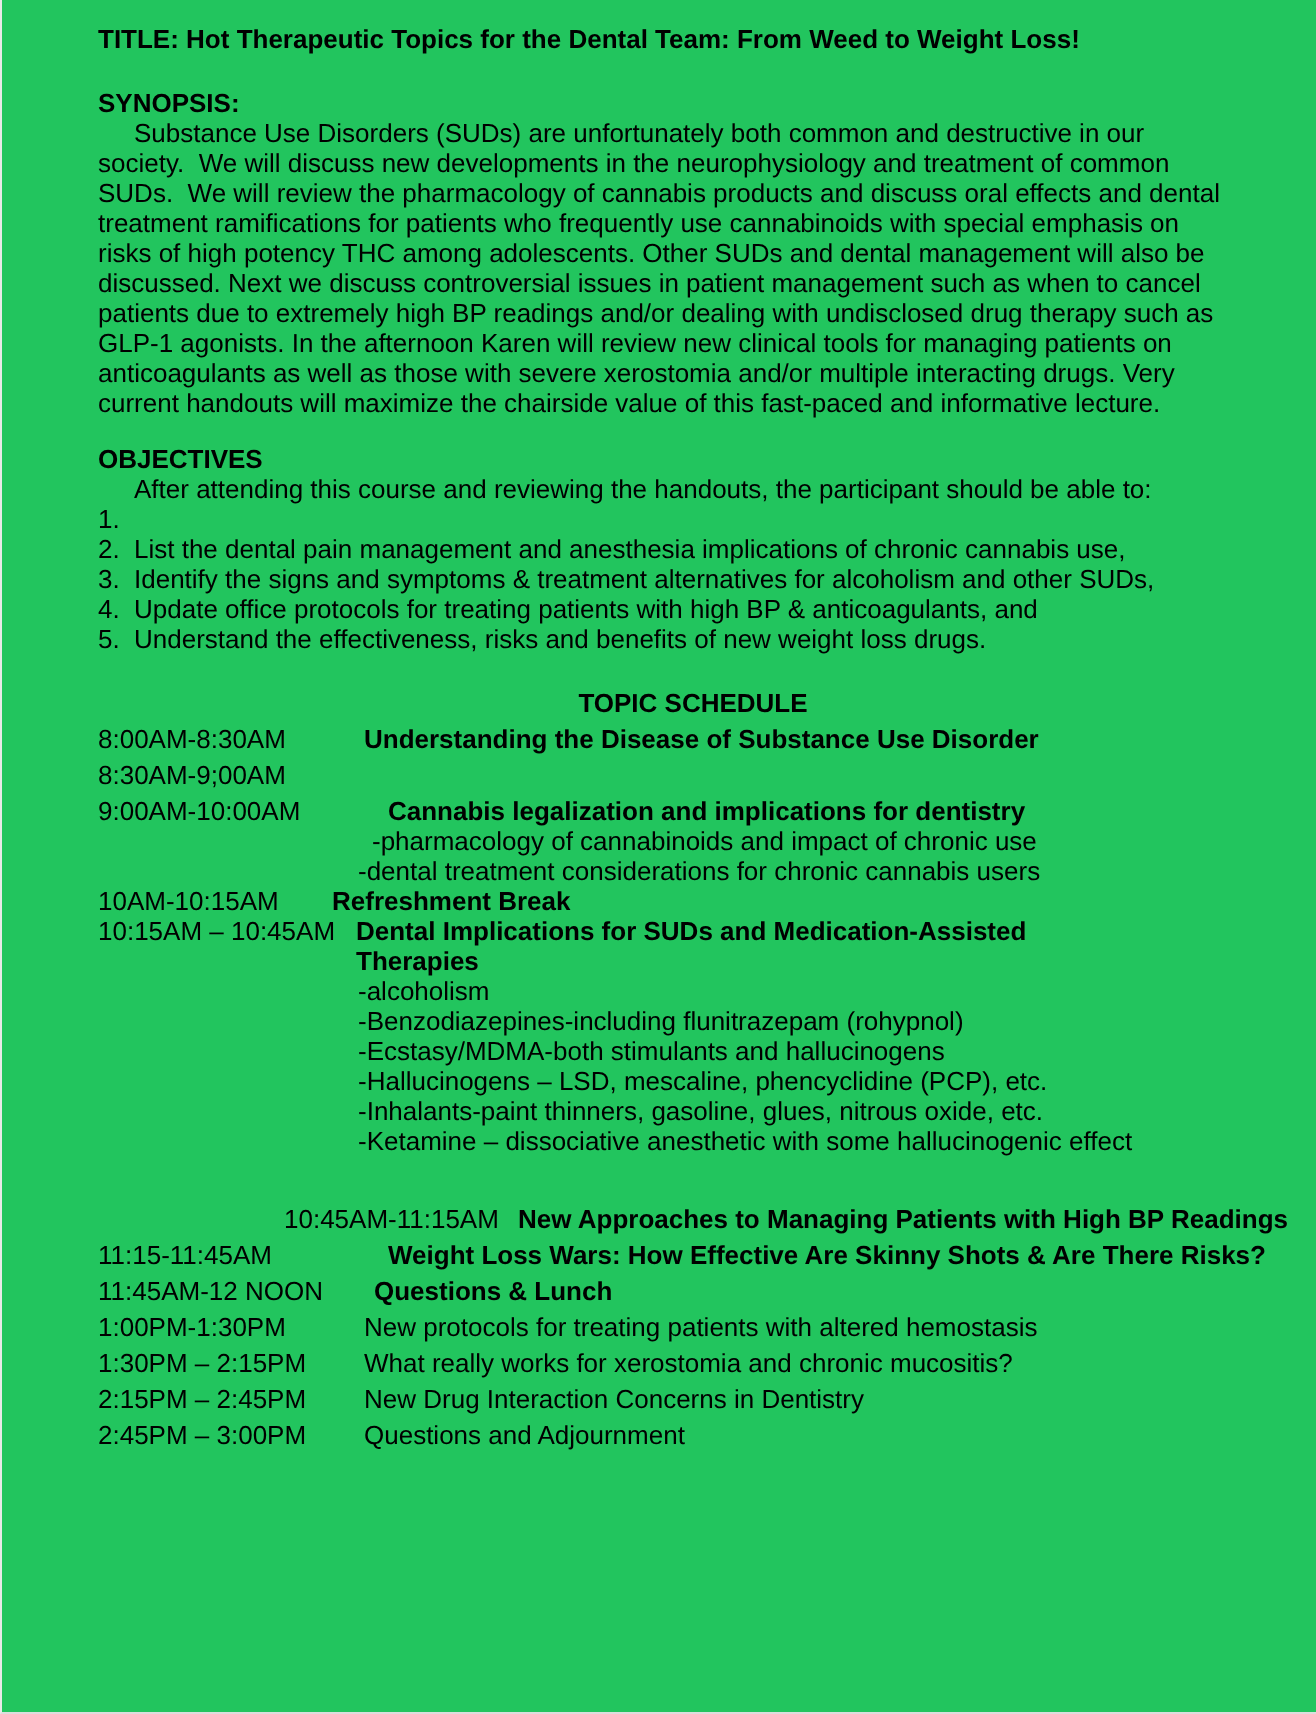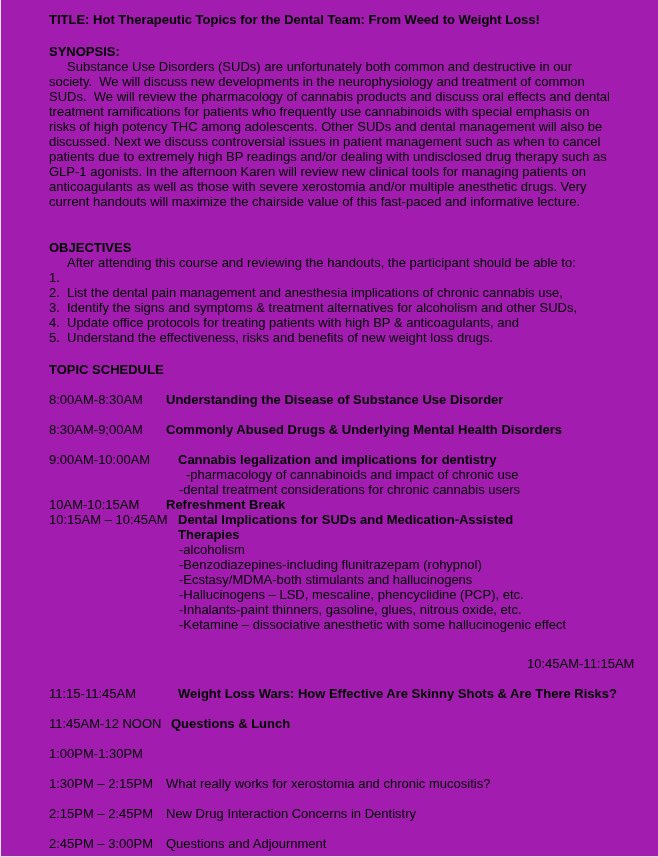--- a/index.html
+++ b/index.html
@@ -14,42 +14,42 @@
     font-family: "Liberation Sans", sans-serif;
     font-size: 13px;
     line-height: 15px;
     color: #000000;
   }
   .page {
     box-sizing: border-box;
     width: 658px;
     height: 857px;
     padding: 12px 14px 12px 48px;
-    background: #a21caf;
+    background: #22c55e;
     border-left: 1px solid #e9e9e9;
     border-bottom: 1px solid #dddddd;
   }
   .bold { font-weight: bold; }
 
   .doc-title { white-space: pre; font-weight: bold; }
 
   .heading { white-space: pre; font-weight: bold; }
   .syn-heading { margin-top: 17px; }
-  .obj-heading { margin-top: 31px; }
-  .sched-heading { margin-top: 17px; }
+  .obj-heading { margin-top: 13px; }
+  .sched-heading { margin-top: 17px; text-align: center; }
 
   .para-line { white-space: pre; }
   .indent-first { padding-left: 18px; }
 
   .obj-item { display: flex; }
   .obj-num { flex: none; width: 18px; white-space: pre; }
   .obj-text { white-space: pre; }
 
   .row { display: flex; }
-  .row.gap { margin-top: 15px; }
+  .row.gap { margin-top: 3px; gap: 16px; }
   .row.biggap { margin-top: 24px; justify-content: flex-end; }
   .time { flex: none; width: 117px; white-space: pre; }
   .title { white-space: pre; }
   .t-b { padding-left: 12px; }
   .t-c { padding-left: 5px; }
   .title-cont { white-space: pre; margin-left: 129px; }
   .sub { white-space: pre; margin-left: 130px; }
   .sub-deep { margin-left: 137px; }
 </style>
 </head>
@@ -63,21 +63,21 @@
     <div class="heading syn-heading">SYNOPSIS:</div>
     <div>
       <div class="para-line indent-first">Substance Use Disorders (SUDs) are unfortunately both common and destructive in our</div>
       <div class="para-line">society.  We will discuss new developments in the neurophysiology and treatment of common</div>
       <div class="para-line">SUDs.  We will review the pharmacology of cannabis products and discuss oral effects and dental</div>
       <div class="para-line">treatment ramifications for patients who frequently use cannabinoids with special emphasis on</div>
       <div class="para-line">risks of high potency THC among adolescents. Other SUDs and dental management will also be</div>
       <div class="para-line">discussed. Next we discuss controversial issues in patient management such as when to cancel</div>
       <div class="para-line">patients due to extremely high BP readings and/or dealing with undisclosed drug therapy such as</div>
       <div class="para-line">GLP-1 agonists. In the afternoon Karen will review new clinical tools for managing patients on</div>
-      <div class="para-line">anticoagulants as well as those with severe xerostomia and/or multiple anesthetic drugs. Very</div>
+      <div class="para-line">anticoagulants as well as those with severe xerostomia and/or multiple interacting drugs. Very</div>
       <div class="para-line">current handouts will maximize the chairside value of this fast-paced and informative lecture.</div>
     </div>
   </div>
 
   <div>
     <div class="heading obj-heading">OBJECTIVES</div>
     <div class="para-line indent-first">After attending this course and reviewing the handouts, the participant should be able to:</div>
     <div class="obj-item">
       <span class="obj-num">1.</span>
     </div>
@@ -102,21 +102,20 @@
   <div>
     <div class="heading sched-heading">TOPIC SCHEDULE</div>
 
     <div class="row gap">
       <span class="time">8:00AM-8:30AM</span>
       <span class="title bold">Understanding the Disease of Substance Use Disorder</span>
     </div>
 
     <div class="row gap">
       <span class="time">8:30AM-9;00AM</span>
-      <span class="title bold">Commonly Abused Drugs &amp; Underlying Mental Health Disorders</span>
     </div>
 
     <div class="row gap">
       <span class="time">9:00AM-10:00AM</span>
       <span class="title bold t-b">Cannabis legalization and implications for dentistry</span>
     </div>
     <div class="sub sub-deep">-pharmacology of cannabinoids and impact of chronic use</div>
     <div class="sub">-dental treatment considerations for chronic cannabis users</div>
 
     <div class="row">
@@ -131,34 +130,36 @@
     <div class="title-cont bold">Therapies</div>
     <div class="sub">-alcoholism</div>
     <div class="sub">-Benzodiazepines-including flunitrazepam (rohypnol)</div>
     <div class="sub">-Ecstasy/MDMA-both stimulants and hallucinogens</div>
     <div class="sub">-Hallucinogens – LSD, mescaline, phencyclidine (PCP), etc.</div>
     <div class="sub">-Inhalants-paint thinners, gasoline, glues, nitrous oxide, etc.</div>
     <div class="sub">-Ketamine – dissociative anesthetic with some hallucinogenic effect</div>
 
     <div class="row biggap">
       <span class="time">10:45AM-11:15AM</span>
+      <span class="title bold">New Approaches to Managing Patients with High BP Readings</span>
     </div>
 
     <div class="row gap">
       <span class="time">11:15-11:45AM</span>
       <span class="title bold t-b">Weight Loss Wars: How Effective Are Skinny Shots &amp; Are There Risks?</span>
     </div>
 
     <div class="row gap">
       <span class="time">11:45AM-12 NOON</span>
       <span class="title bold t-c">Questions &amp; Lunch</span>
     </div>
 
     <div class="row gap">
       <span class="time">1:00PM-1:30PM</span>
+      <span class="title">New protocols for treating patients with altered hemostasis</span>
     </div>
 
     <div class="row gap">
       <span class="time">1:30PM – 2:15PM</span>
       <span class="title">What really works for xerostomia and chronic mucositis?</span>
     </div>
 
     <div class="row gap">
       <span class="time">2:15PM – 2:45PM</span>
       <span class="title">New Drug Interaction Concerns in Dentistry</span>

